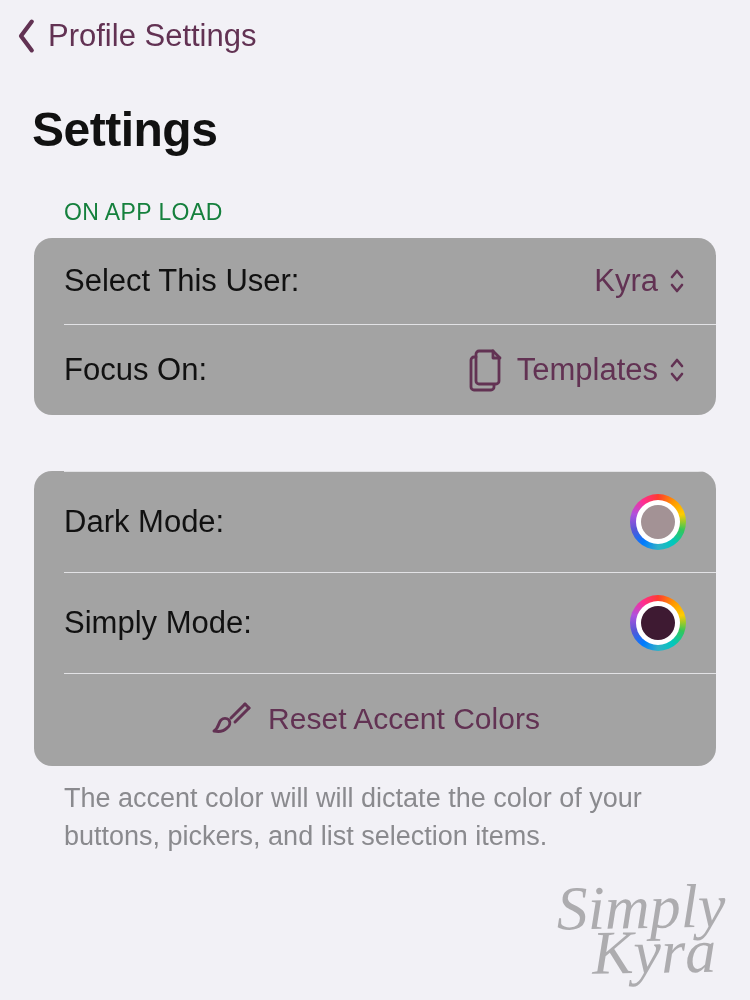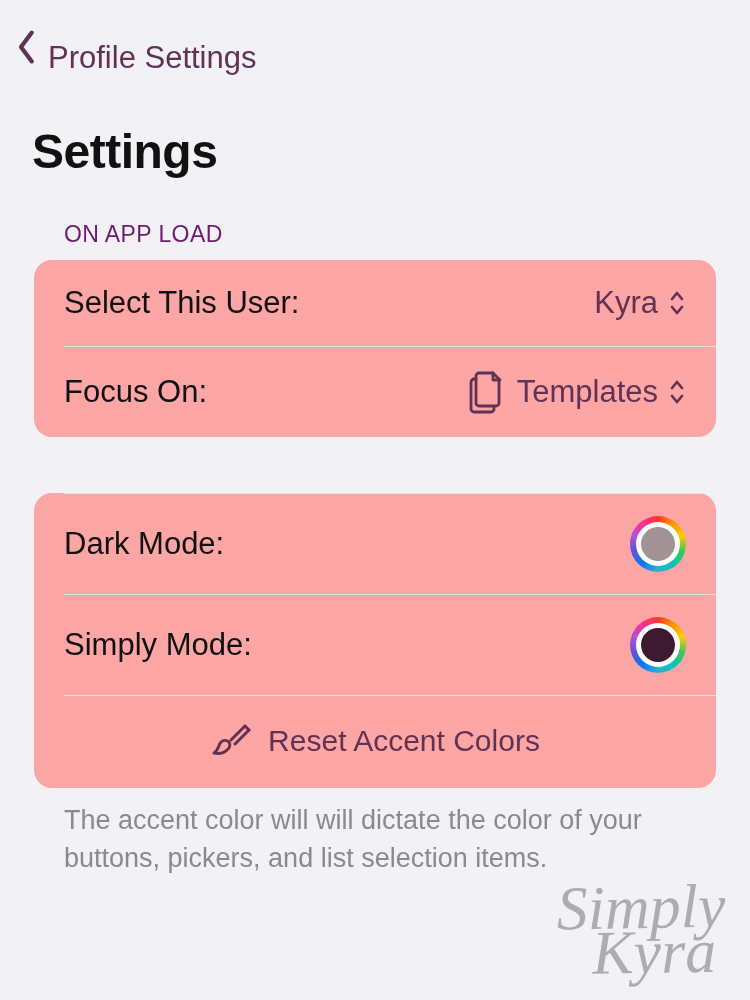--- a/index.html
+++ b/index.html
@@ -20,39 +20,38 @@
     .chevron {
       color: #623253;
       display: flex;
       align-items: center;
     }
     .chevron svg { width: 26px; height: 36px; }
     .breadcrumb {
       font-size: 31px;
       color: #623253;
       font-weight: 400;
-      margin-top: 22px;
     }
     .title {
       font-size: 48px;
       font-weight: 800;
       color: #111;
       padding: 30px 32px 42px 32px;
       letter-spacing: -0.5px;
     }
     .section { padding: 0 34px; }
     .section-header {
       font-size: 23px;
-      color: #701a75;
+      color: #15803d;
       letter-spacing: 0.4px;
       padding: 0 30px 12px 30px;
       text-transform: uppercase;
     }
     .card {
-      background: #fca5a5;
+      background: #a3a3a3;
       border-radius: 18px;
       overflow: hidden;
     }
     .row {
       display: flex;
       align-items: center;
       justify-content: space-between;
       padding: 22px 30px;
       min-height: 86px;
     }

